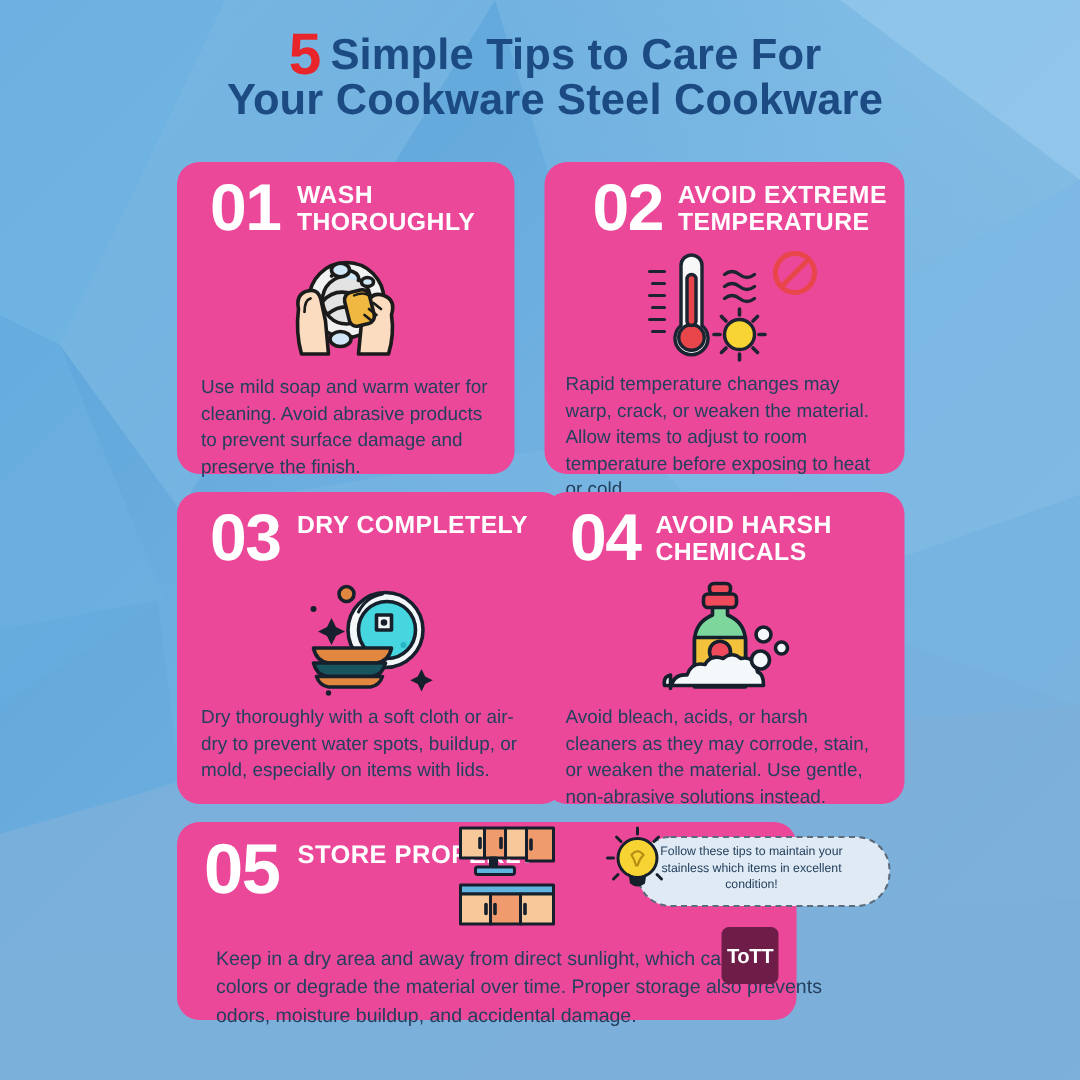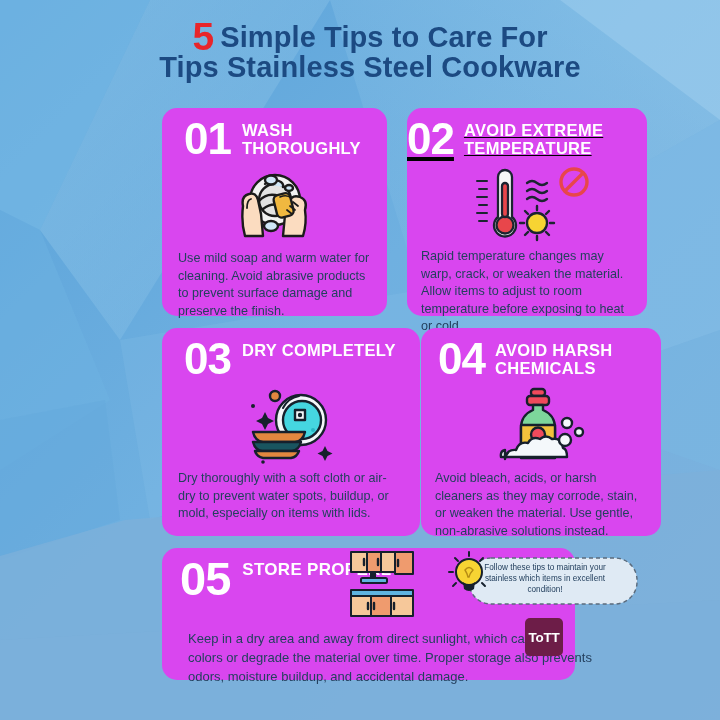--- a/index.html
+++ b/index.html
@@ -25,46 +25,46 @@
     white-space: nowrap;
     padding-left: 20px;
   }
   .big-five {
     color: #e8252a; font-size: 39px; font-weight: bold;
     vertical-align: -3px; margin-right: 6px;
   }
 
   
   .card {
-    position: absolute; background: #d946ef;
-    border-radius: 15px; z-index: 4; margin-left: 44px;
+    position: absolute; background: #ec4899;
+    border-radius: 15px; z-index: 4;
   }
   #card1 { left: 118px; top: 108px; width: 225px; height: 208px; }
   #card2 { left: 363px; top: 108px; width: 240px; height: 208px; }
   #card3 { left: 118px; top: 328px; width: 258px; height: 208px; }
-  #card4 { left: 377px; top: 328px; width: 240px; height: 208px; }
+  #card4 { left: 363px; top: 328px; width: 240px; height: 208px; }
   #card5 { left: 118px; top: 548px; width: 413px; height: 132px; }
 
   
   .head {
     display: flex; align-items: flex-start;
     padding: 10px 0 0 0;
   }
   .num {
     color: #ffffff; font-weight: bold; font-size: 44px;
     line-height: 42px; letter-spacing: -1px;
   }
   .ttl {
     color: #ffffff; font-weight: bold; font-size: 16.5px;
     line-height: 18px; letter-spacing: .3px; text-transform: uppercase;
     padding-top: 3px;
   }
   #card1 .head { padding-left: 22px; }
   #card1 .ttl { margin-left: 11px; }
-  #card2 .head { padding-left: 0; text-decoration: underline; }
+  #card2 .head { padding-left: 32px; }
   #card2 .ttl { margin-left: 10px; }
   #card3 .head { padding-left: 22px; }
   #card3 .ttl { margin-left: 11px; }
   #card4 .head { padding-left: 17px; }
   #card4 .ttl { margin-left: 10px; }
   #card5 .head { padding-left: 18px; padding-top: 8px; }
   #card5 .num { font-size: 47px; line-height: 46px; }
   #card5 .ttl { margin-left: 12px; font-size: 17px; padding-top: 5px; }
 
   
@@ -139,21 +139,21 @@
   <polygon points="120,340 420,290 520,400 150,520" fill="#86c0e8" opacity=".25"></polygon>
 
   <polygon points="0,556 125,520 720,470 720,720 0,720" fill="#7eb0da" opacity=".75"></polygon>
   <polygon points="0,640 720,600 720,720 0,720" fill="#7cafdb" opacity=".5"></polygon>
 </svg>
 
 <div class="title-wrap">
   <div class="title-line">
     <span class="big-five">5</span><span>Simple Tips to Care For</span>
   </div>
-  <div class="title-line">Tips Stainless Steel Cookware</div>
+  <div class="title-line">Your Cookware Steel Cookware</div>
 </div>
 
 <div class="card" id="card1">
   <div class="head">
     <div class="num">01</div>
     <div class="ttl">WASH THOROUGHLY</div>
   </div>
   <div class="iconbox">
     <svg width="96" height="84" viewBox="0 0 96 84">
       <g stroke="#1b1b1b" stroke-width="2.4" stroke-linejoin="round" stroke-linecap="round">

